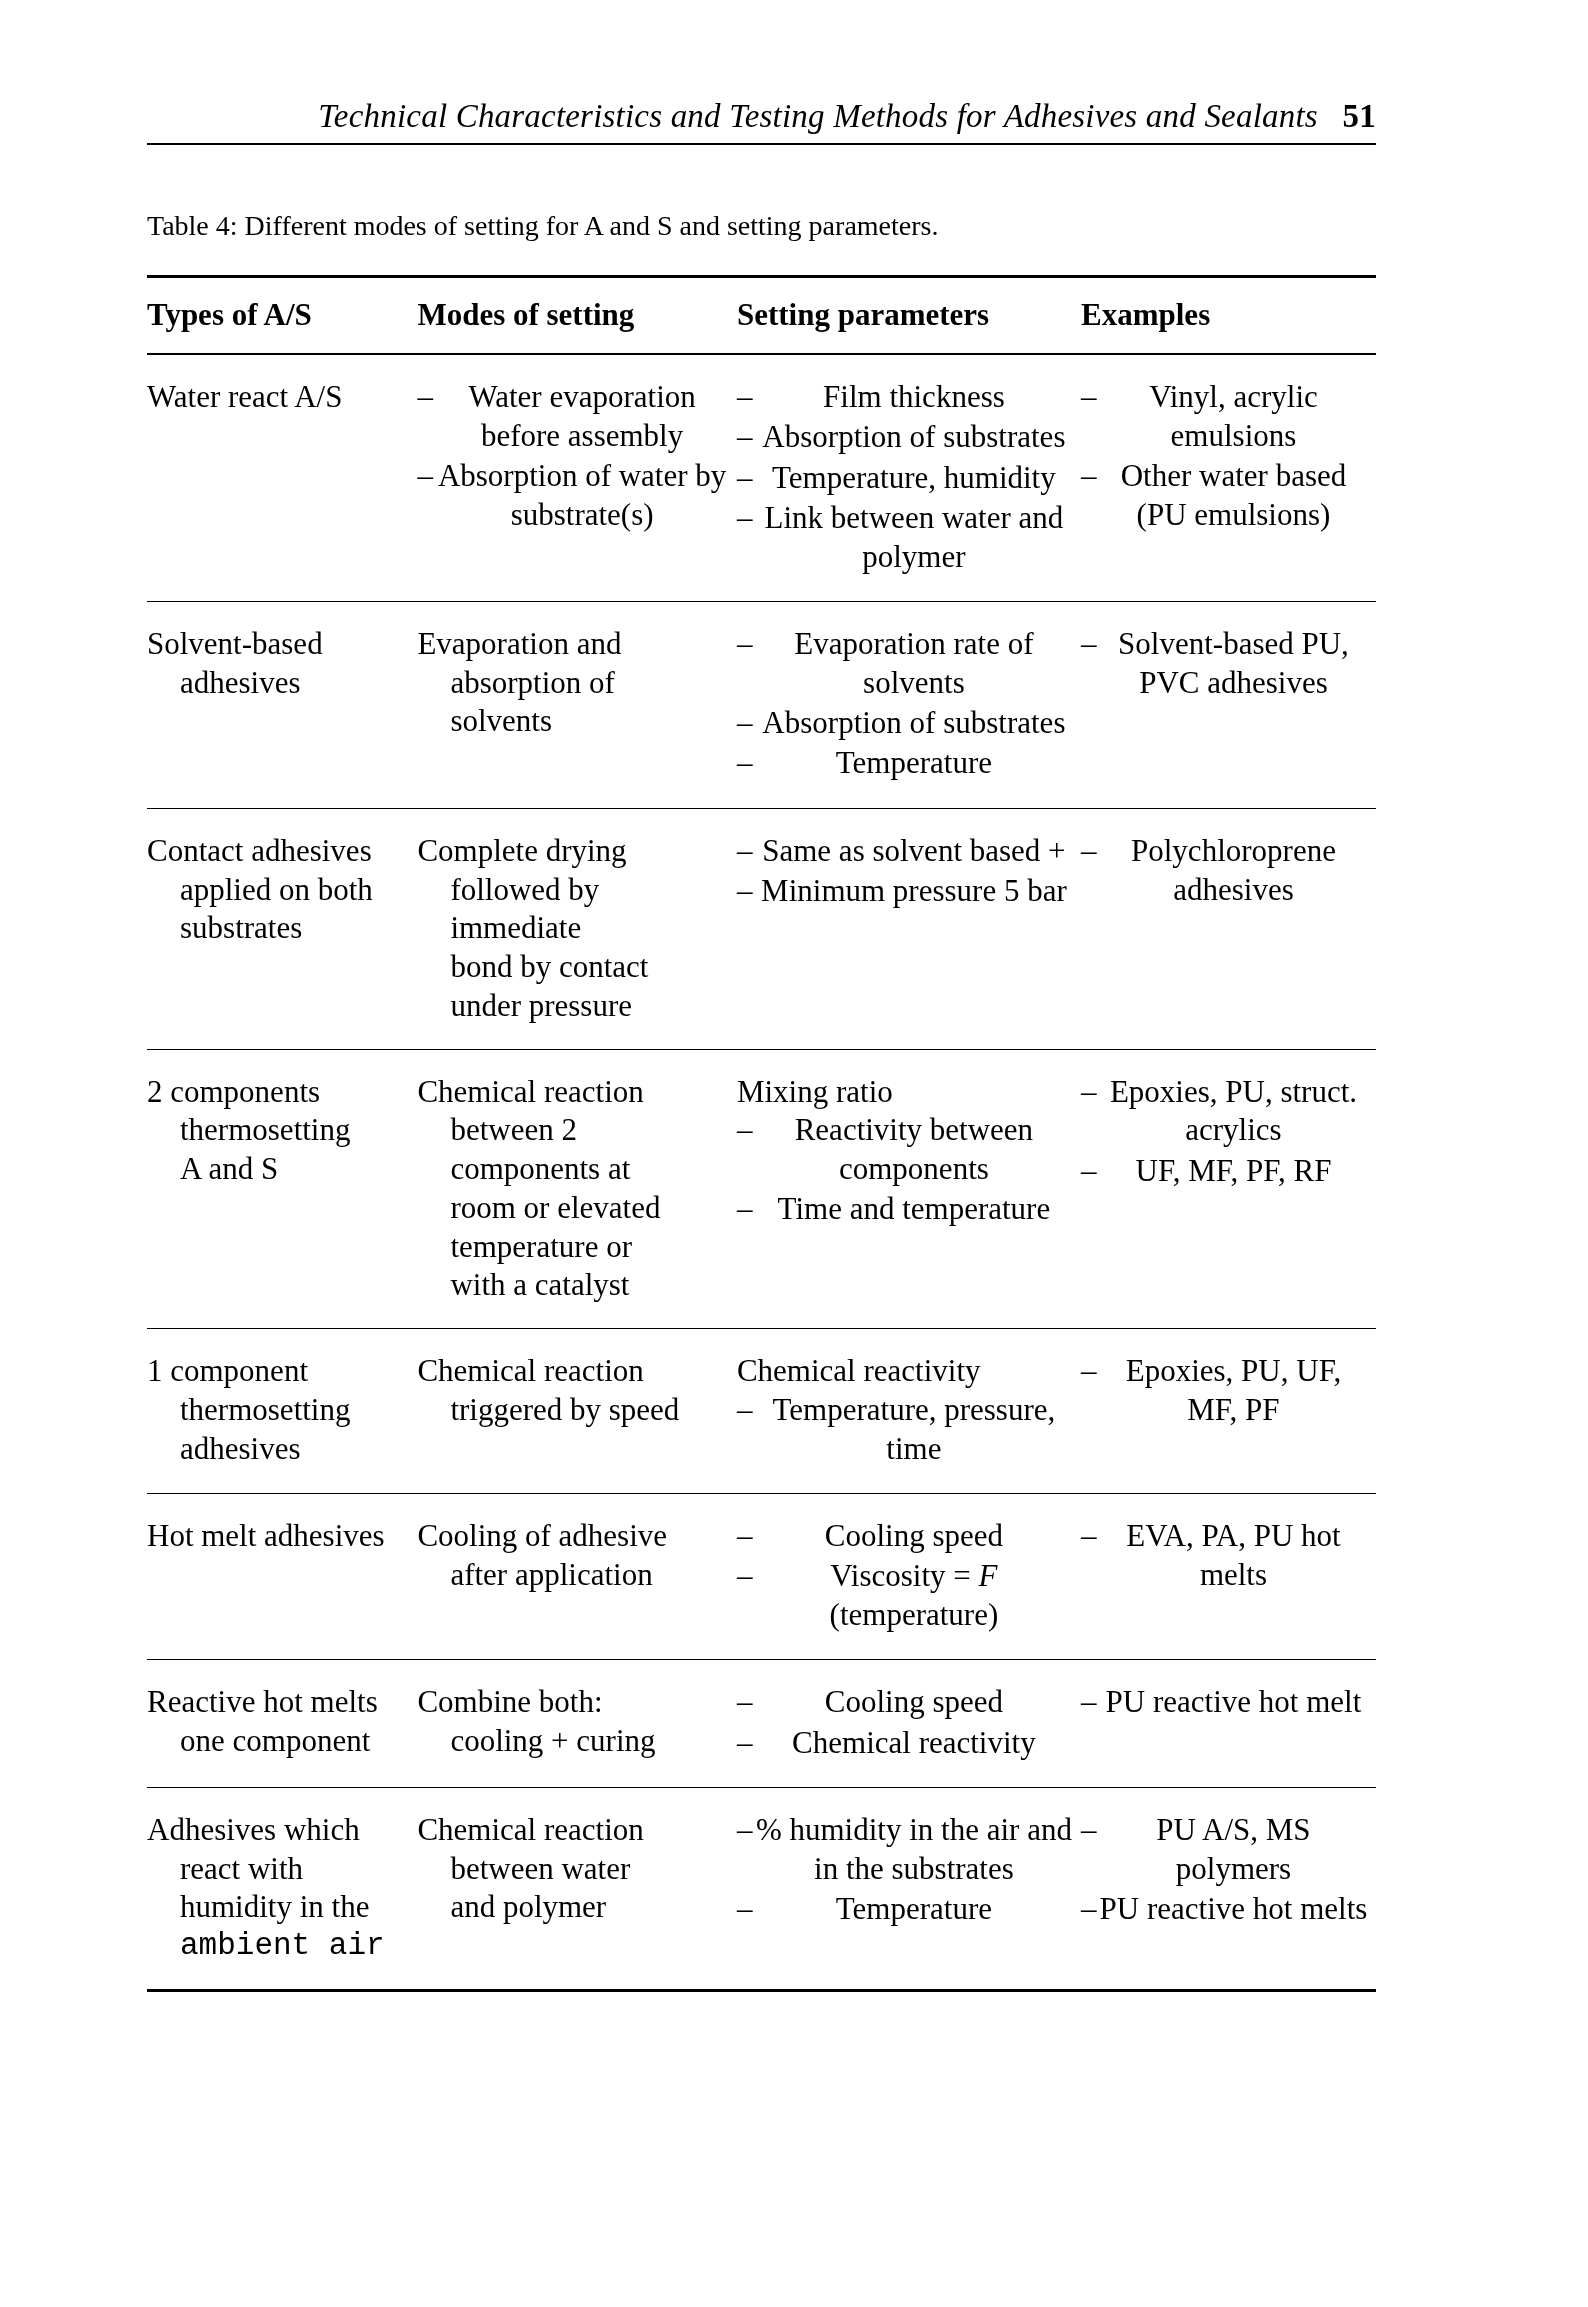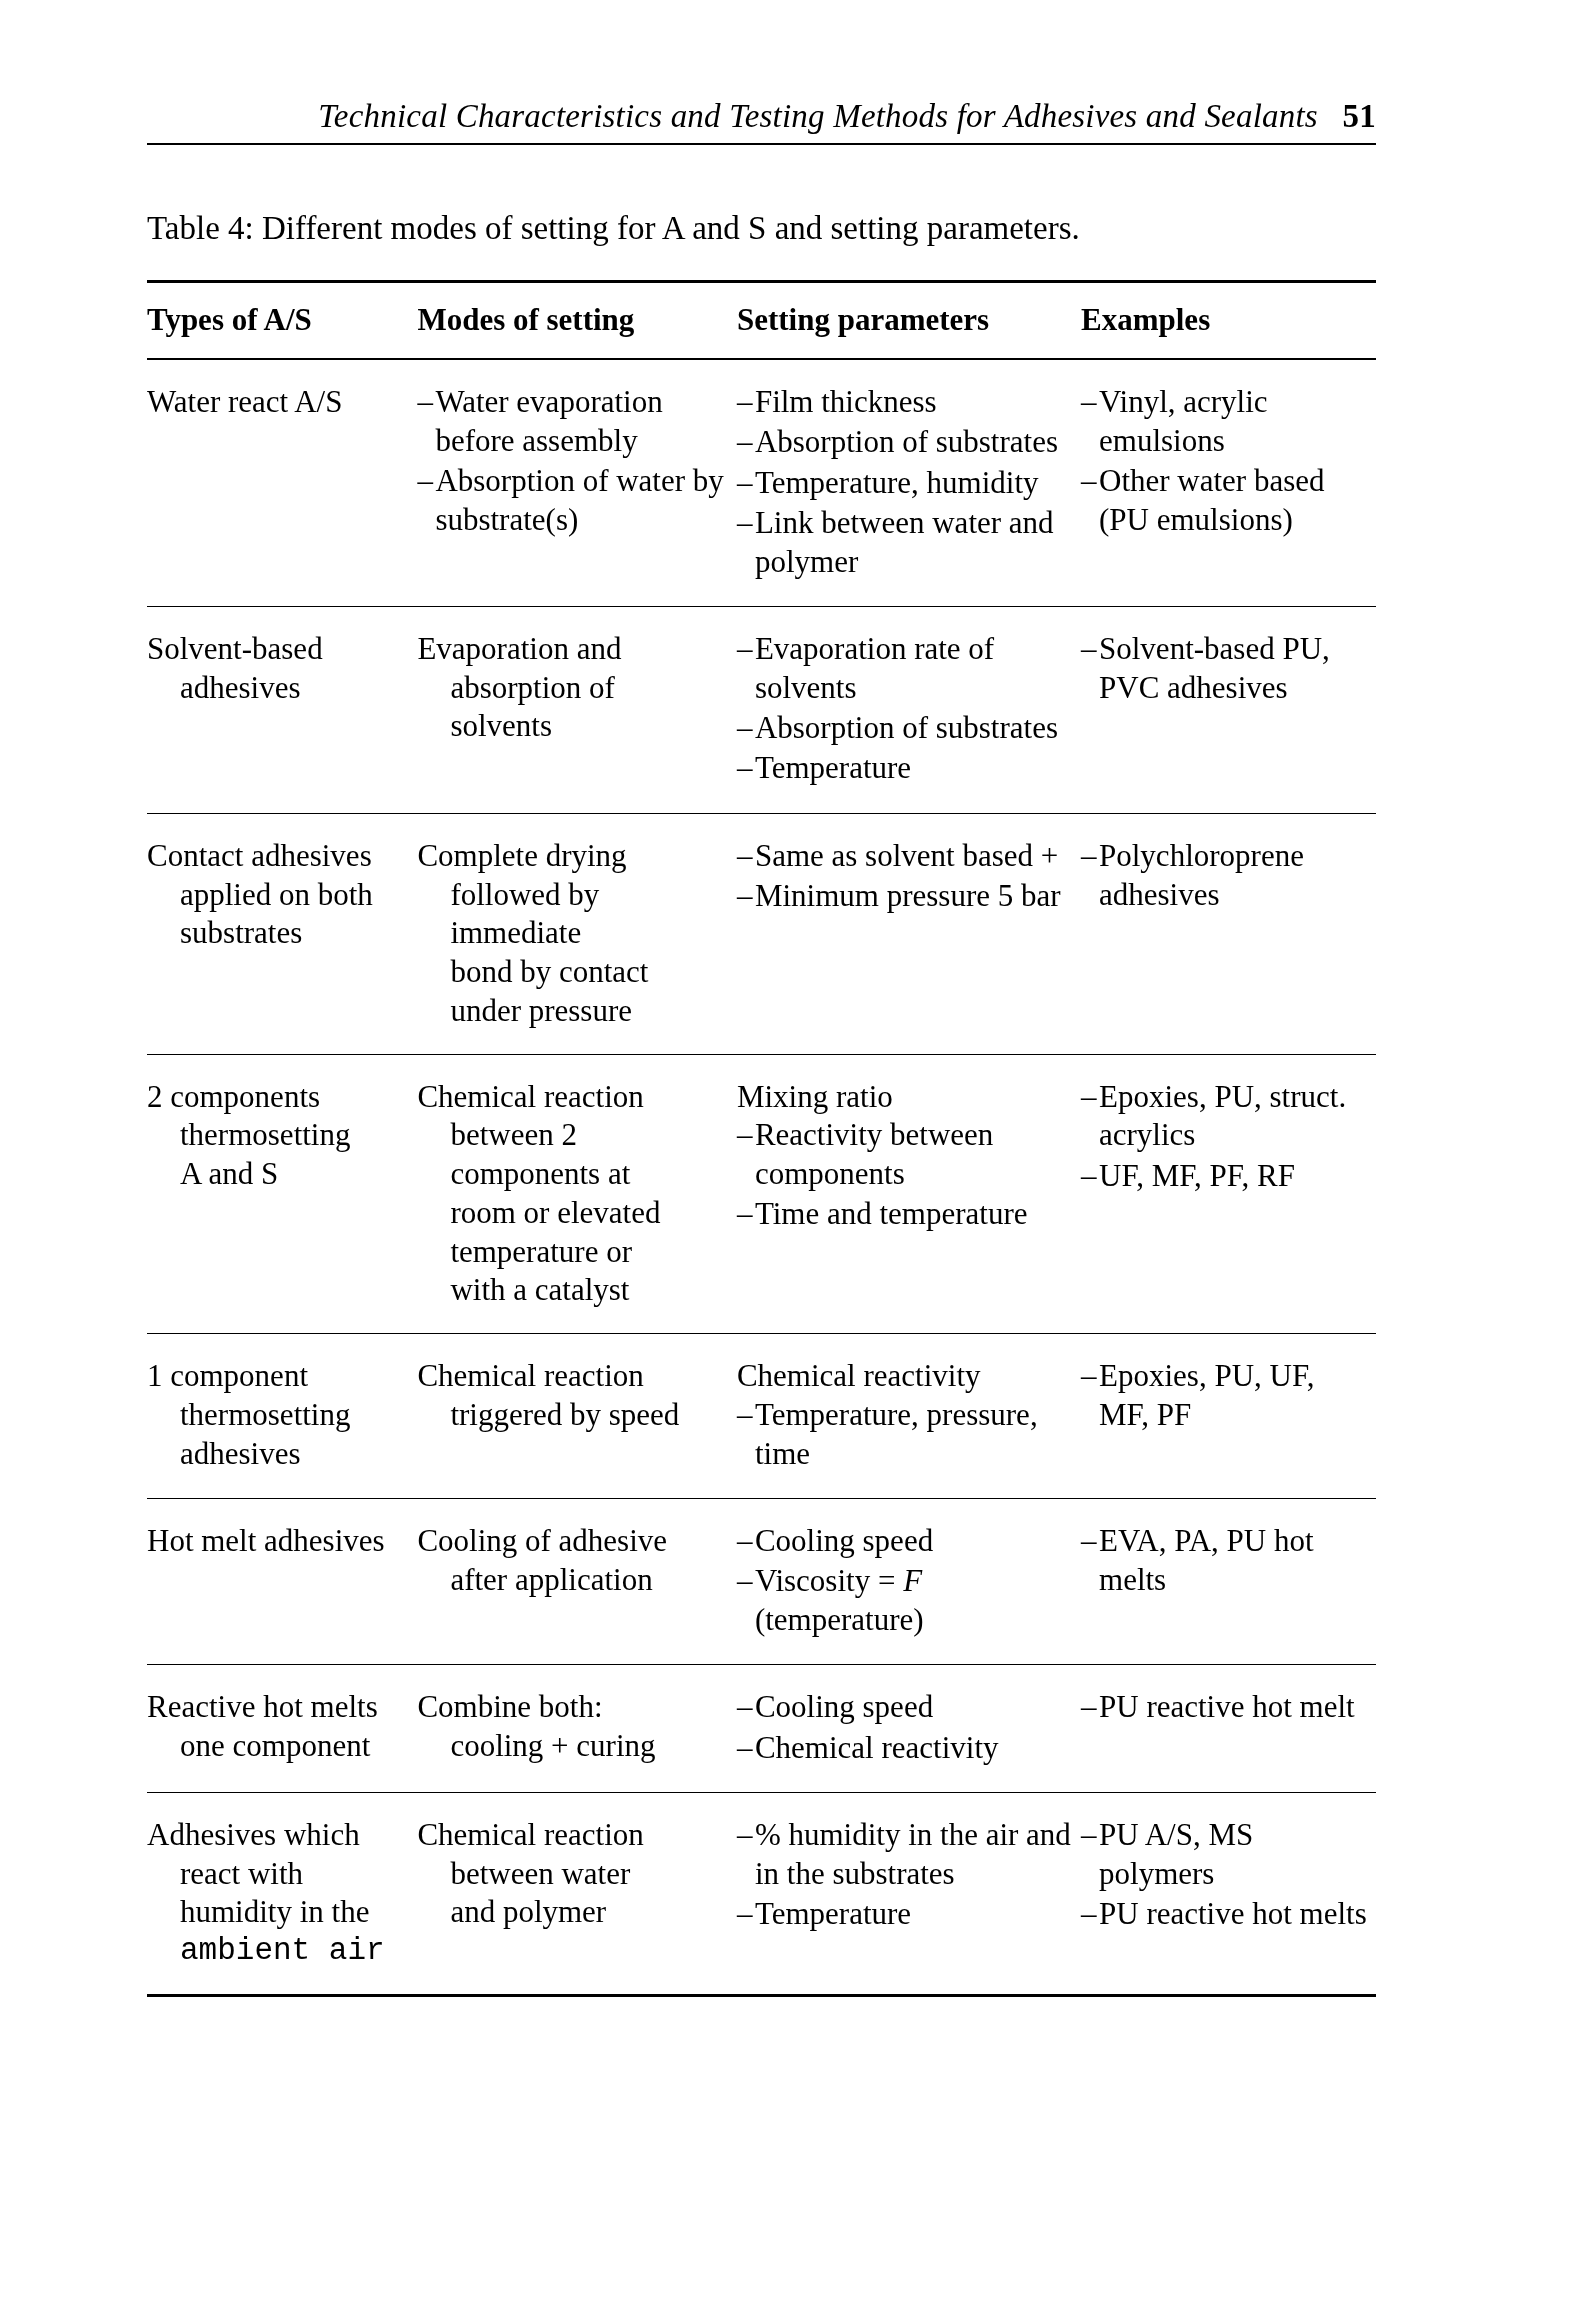--- a/index.html
+++ b/index.html
@@ -27,21 +27,21 @@
     font-style: normal;
     font-weight: bold;
     margin-left: 16.3px;
   }
   .head-rule {
     border: none;
     border-top: 2.4px solid #000;
     margin: 6.5px 0 65px 0;
   }
   .table-caption {
-    font-size: 33px;
+    font-size: 28px;
     margin: 0 0 33px 0;
   }
   table.data {
     width: 100%;
     border-collapse: collapse;
     font-size: 31px;
     line-height: 1.25;
   }
   table.data thead th {
     text-align: left;
@@ -66,20 +66,21 @@
 
   .bullets {
     list-style: none;
     padding: 0;
     margin: 0;
   }
   .bullets li {
     position: relative;
     padding-left: 18px;
     margin: 0 0 1.6px 0;
+    text-align: center;
   }
   .bullets li::before {
     content: "–";
     position: absolute;
     left: 0;
     top: 0;
   }
   .cell-line {
     display: block;
   }

